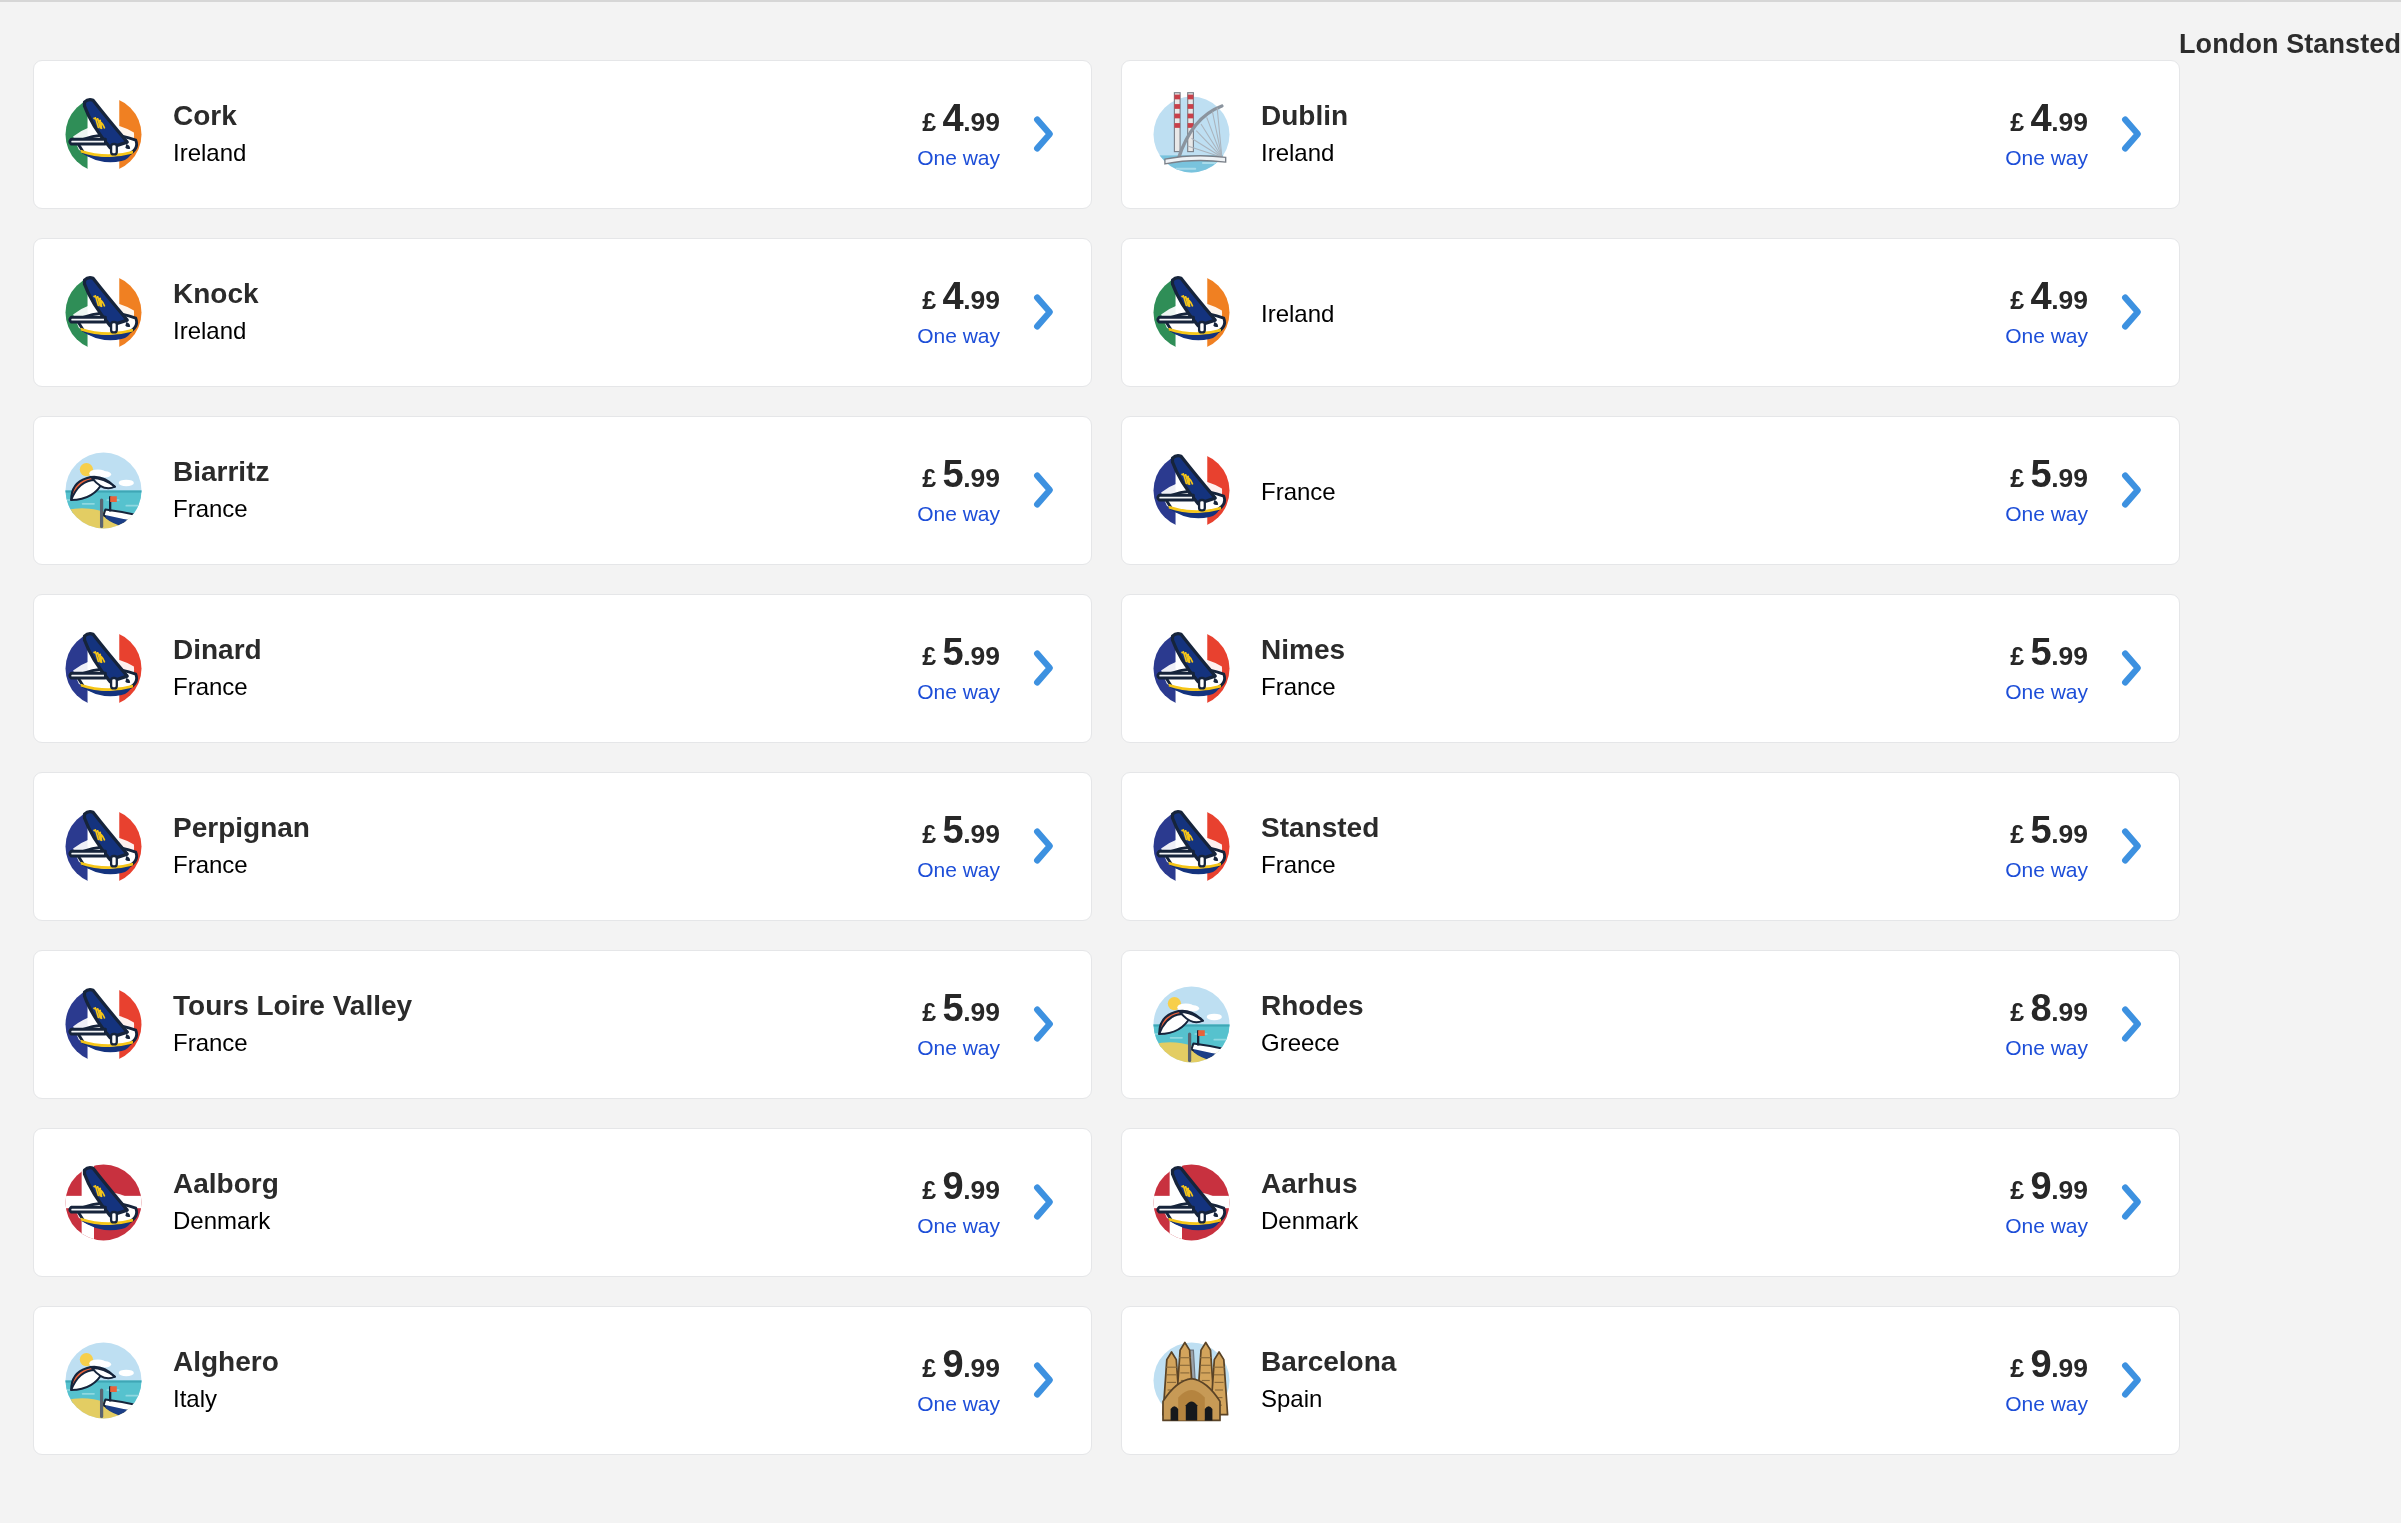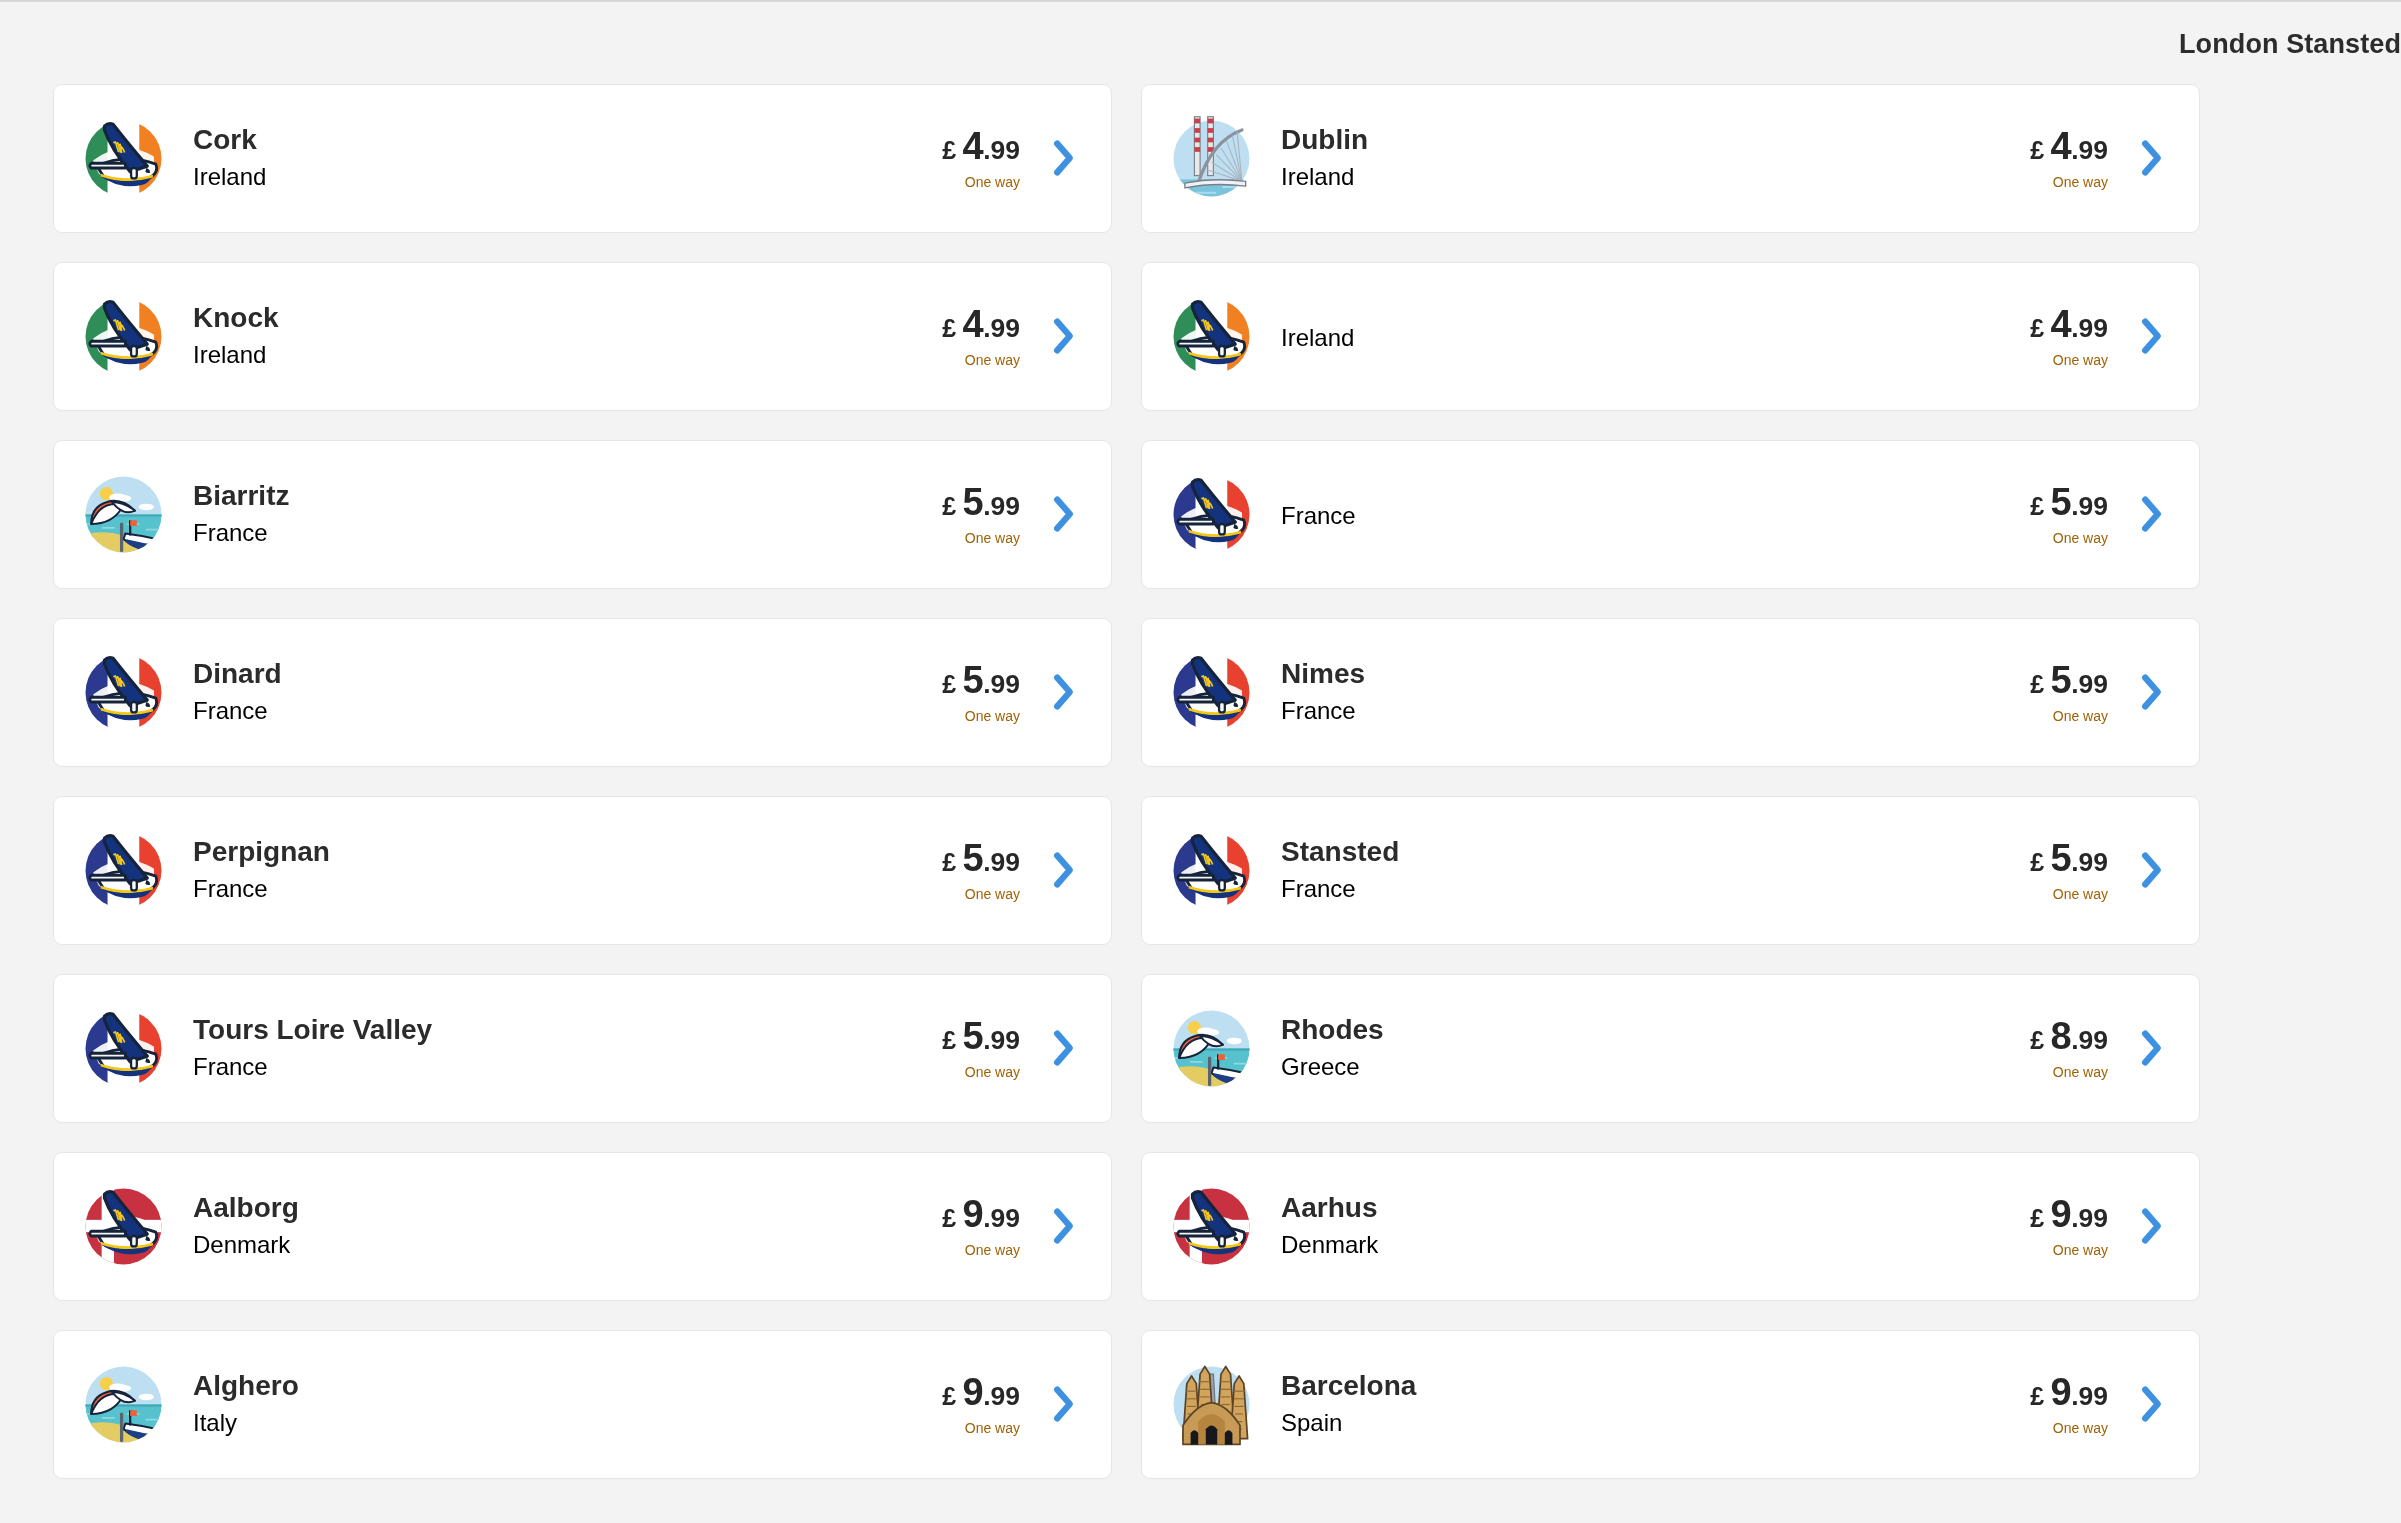--- a/index.html
+++ b/index.html
@@ -18,22 +18,21 @@
   #page-title {
     width: 100%;
     text-align: right;
     font-size: 27px;
     font-weight: 700;
     color: #2c2c2c;
     letter-spacing: 0.1px;
     margin-top: 27px;
   }
   #grid {
-    margin-top: 24px;
-    padding: 0 53px 0 53px;
+    padding: 0 53px 0 33px;
     display: grid;
     grid-template-columns: 1059px 1059px;
     column-gap: 46px;
     row-gap: 21px;
     gap: 29px;
   }
   .card {
     background: #ffffff;
     border: 0.9px solid #e5e6e8;
     border-radius: 9px;
@@ -77,22 +76,22 @@
     align-items: baseline;
     justify-content: flex-end;
     color: #272727;
     font-weight: 700;
     line-height: 1;
   }
   .cur { font-size: 25px; font-weight: 700; margin-right: 6.4px; }
   .whole { font-size: 38px; font-weight: 700; letter-spacing: -0.5px; }
   .frac { font-size: 26.5px; font-weight: 700; }
   .oneway {
-    font-size: 14px;
-    color: #a16207;
+    font-size: 21px;
+    color: #1d4ed8;
     margin-top: 9px;
     text-align: right;
   }
   .chev { flex: 0 0 auto; width: 33px; height: 42px; display: flex; align-items: center; justify-content: center; }
   .chev svg { width: 27px; height: 40px; display: block; }
 </style>
 </head>
 <body>
 
 <div id="top-rule"></div>

